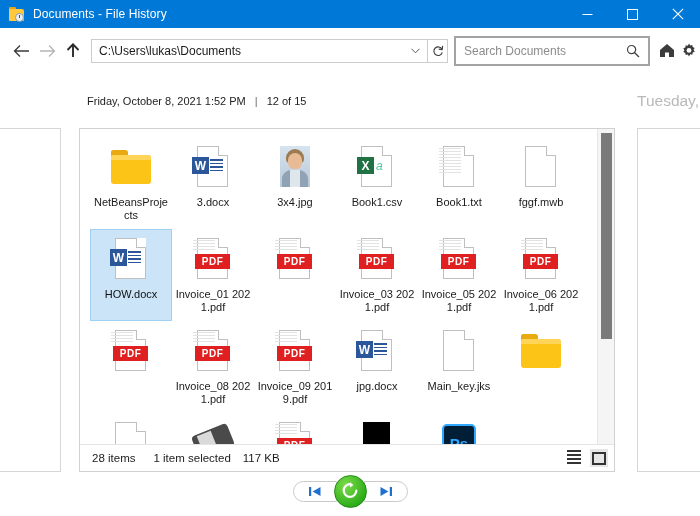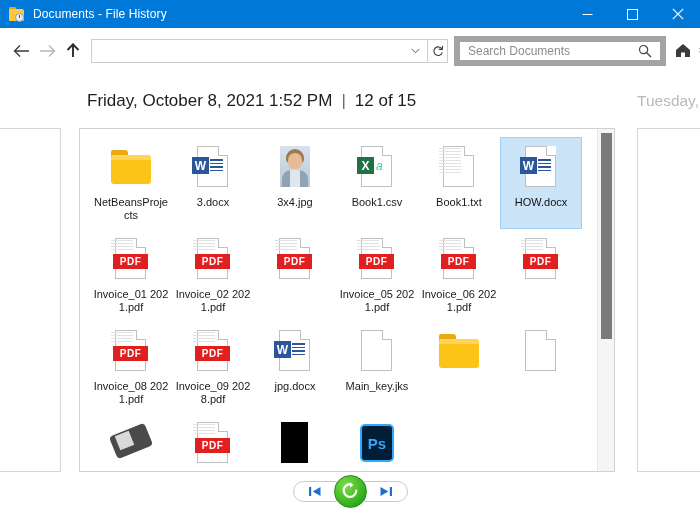--- a/index.html
+++ b/index.html
@@ -106,23 +106,23 @@
   .refresh-btn {
     flex: none;
     width: 20px; height: 24px;
     border: 1px solid #cccccc; border-left: none;
     background: #ffffff;
     display: flex; align-items: center; justify-content: center;
     color: #3b3b3b; font-size: 12px;
   }
   .search-box {
     flex: none;
-    width: 212px; height: 30px;
+    width: 196px; height: 30px;
     margin-left: 6px;
-    border: 6px solid #a3a3a3;
+    border: 2px solid #a3a3a3;
     background: #ffffff;
     display: flex; align-items: center;
   }
   .search-text {
     font-size: 12px; color: #8c8c8c;
     margin-left: 8px; white-space: nowrap;
   }
   .search-icon {
     margin-left: auto; margin-right: 8px;
     color: #444444; display: flex; align-items: center;
@@ -136,21 +136,21 @@
   .tool-gear { margin-left: 2px; }
 
   
   .date-header {
     position: absolute; left: 0; top: 82px;
     width: 700px; height: 38px;
     display: flex; align-items: center;
   }
   .date-main {
     margin-left: 87px;
-    font-size: 17px; color: #1d1d1d;
+    font-size: 11px; color: #1d1d1d;
     white-space: nowrap;
   }
   .date-sep { margin: 0 9px; color: #6a6a6a; }
   .date-count { color: #1d1d1d; }
   .date-faded {
     position: absolute; left: 637px; top: 10px;
     font-size: 15.5px; color: #b9b9b9;
     white-space: nowrap;
   }
 
@@ -447,20 +447,21 @@
           <path d="M10 1.5 L15.5 7 L10 12.5 M15.5 7 H1" fill="none" stroke="currentColor" stroke-width="1.3"></path>
         </svg>
     </div>
     <div class="nav-btn nav-up">
       <svg width="14" height="15" viewBox="0 0 14 15">
           <path d="M7 14 V1.5 M1.5 7 L7 1.3 L12.5 7" fill="none" stroke="currentColor" stroke-width="1.9"></path>
         </svg>
     </div>
 
     <div class="path-box">
+      <div class="path-text">C:\Users\lukas\Documents</div>
       <div class="path-caret">
         <svg width="9" height="6" viewBox="0 0 9 6">
             <path d="M0.5 0.8 L4.5 4.8 L8.5 0.8" fill="none" stroke="currentColor" stroke-width="1"></path>
           </svg>
       </div>
     </div>
     <div class="refresh-btn">
       <svg width="12" height="12" viewBox="0 0 12 12">
           <path d="M10 4.2 A4.3 4.3 0 1 0 10.3 7.4" fill="none" stroke="currentColor" stroke-width="1.1"></path>
           <path d="M10.6 0.9 L10.2 4.6 L6.7 4.1" fill="none" stroke="currentColor" stroke-width="1.1"></path>
@@ -558,20 +559,28 @@
               <i></i>
               <i></i>
               <i></i>
               <i></i>
               <i></i>
               <i></i>
             </div>
           </div>
           <div class="file-label">Book1.txt</div>
         </div>
+        <div class="file-item">
+          <div class="file-thumb">
+            <div class="ic-page ">
+              <div class="ic-page-fold"></div>
+            </div>
+          </div>
+          <div class="file-label">fggf.mwb</div>
+        </div>
         <div class="file-item selected">
           <div class="file-thumb">
             <div class="ic-page ">
               <div class="ic-page-fold"></div>
             </div>
             <div class="ic-badge-w">W</div>
             <div class="ic-wlines">
               <i></i>
               <i></i>
               <i></i>
@@ -601,35 +610,35 @@
               <div class="ic-page-fold"></div>
             </div>
             <div class="ic-lines">
               <i></i>
               <i></i>
               <i></i>
               <i></i>
             </div>
             <div class="ic-pdf">PDF</div>
           </div>
-          <div class="file-label">Invoice_02 2021.pdf</div>
         </div>
         <div class="file-item">
           <div class="file-thumb">
             <div class="ic-page ">
               <div class="ic-page-fold"></div>
             </div>
             <div class="ic-lines">
               <i></i>
               <i></i>
               <i></i>
               <i></i>
             </div>
             <div class="ic-pdf">PDF</div>
           </div>
+          <div class="file-label">Invoice_03 2021.pdf</div>
         </div>
         <div class="file-item">
           <div class="file-thumb">
             <div class="ic-page ">
               <div class="ic-page-fold"></div>
             </div>
             <div class="ic-lines">
               <i></i>
               <i></i>
               <i></i>
@@ -689,21 +698,21 @@
               <div class="ic-page-fold"></div>
             </div>
             <div class="ic-lines">
               <i></i>
               <i></i>
               <i></i>
               <i></i>
             </div>
             <div class="ic-pdf">PDF</div>
           </div>
-          <div class="file-label">Invoice_09 2028.pdf</div>
+          <div class="file-label">Invoice_09 2019.pdf</div>
         </div>
         <div class="file-item">
           <div class="file-thumb">
             <div class="ic-page ">
               <div class="ic-page-fold"></div>
             </div>
             <div class="ic-badge-w">W</div>
             <div class="ic-wlines">
               <i></i>
               <i></i>
@@ -770,20 +779,38 @@
             <div class="ic-ps">Ps</div>
           </div>
           <div class="file-label"></div>
         </div>
       </div>
 
     <div class="scrollbar">
       <div class="scroll-thumb"></div>
     </div>
 
+    <div class="statusbar">
+      <div class="status-text st-items">28 items</div>
+      <div class="status-text st-selected">1 item selected</div>
+      <div class="status-text st-size">117 KB</div>
+      <div class="view-btns">
+        <div class="view-btn vb-details">
+          <div>
+              <i></i>
+              <i></i>
+              <i></i>
+              <i></i>
+            </div>
+        </div>
+        <div class="view-btn active">
+          <div class="vb-icons"></div>
+        </div>
+      </div>
+    </div>
   </div>
 
   <div class="bottom-nav">
     <div class="nav-pill nav-pill-prev">
       <svg width="14" height="11" viewBox="0 0 14 11">
           <rect x="1" y="1" width="2.2" height="9" fill="#1f6fd0"></rect>
           <path d="M12.5 1 L4.6 5.5 L12.5 10 Z" fill="#1f6fd0"></path>
         </svg>
     </div>
     <div class="restore-btn">

